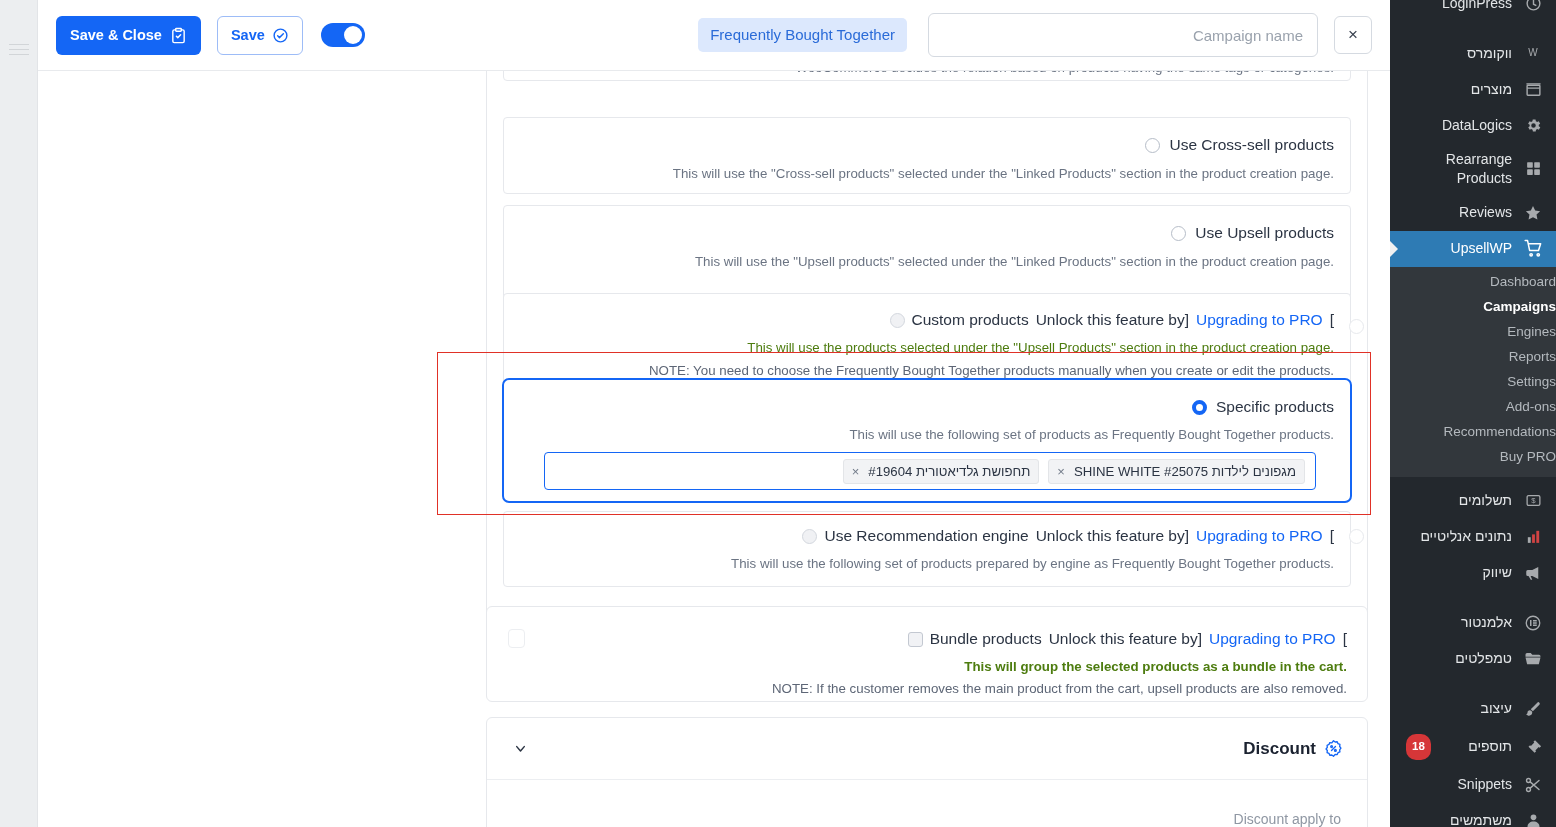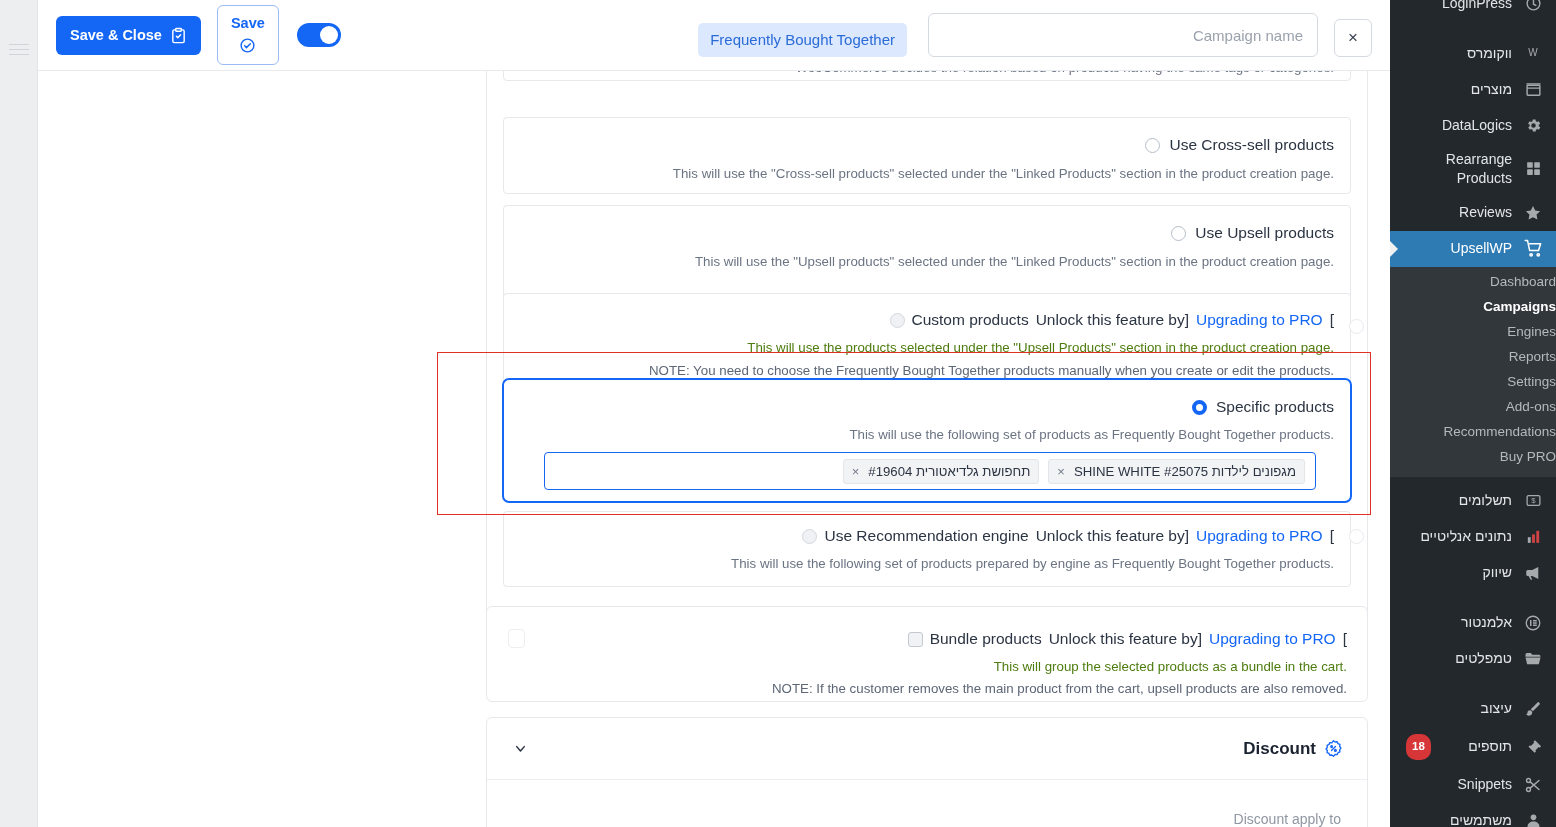--- a/index.html
+++ b/index.html
@@ -29,32 +29,32 @@
   .btn-primary {
     display:flex; align-items:center; gap:8px;
     background:#1466f5; color:#fff; border:none; border-radius:6px;
     font-size:14.5px; font-weight:700; padding:11px 14px; cursor:pointer;
     line-height:1; white-space:nowrap;
   }
   .btn-secondary {
     display:flex; align-items:center; gap:7px;
     background:#ffffff; color:#1466f5; border:1px solid #9dbcf7; border-radius:6px;
     font-size:14.5px; font-weight:700; padding:10px 13px; cursor:pointer;
-    line-height:1; margin-left:16px; white-space:nowrap;flex-direction:column;
+    line-height:1; margin-left:16px; white-space:nowrap;
   }
   .toggle {
     margin-left:18px; width:44px; height:24px; border-radius:12px;
     background:#1466f5; position:relative; cursor:pointer; flex:none;
   }
   .toggle::after {
     content:""; position:absolute; top:3px; right:3px;
     width:18px; height:18px; border-radius:50%; background:#fff;
   }
   .topbar-right {
-    margin-left:auto; display:flex; align-items:flex-end; gap:0;
+    margin-left:auto; display:flex; align-items:center; gap:0;
   }
   .campaign-type {
     background:#dce8fd; color:#2a6bd8; font-size:15px; font-weight:400;
     padding:8px 12px; border-radius:5px; white-space:nowrap; line-height:1.2;
   }
   .campaign-name-input {
     width:390px; height:44px; margin-left:21px;
     border:1px solid #d5dae1; border-radius:6px;
     direction:rtl; text-align:right; padding:0 14px;
     font-size:15px; color:#222; font-family:inherit;
@@ -318,21 +318,21 @@
 
       <div class="card" style="left:448px; top:535px; width:882px; height:96px;">
         <span class="checkbox ghost" style="position:absolute; left:21px; top:22px;"></span>
         <div class="opt-title dim" style="position:absolute; right:20px; top:22px; gap:7px;">
           <span class="pro-tag">]</span>
           <a class="pro-link">Upgrading to PRO</a>
           <span class="pro-tag">[Unlock this feature by </span>
           <span style="color:#2b3443;">Bundle products</span>
           <span class="checkbox"></span>
         </div>
-        <div class="opt-desc muted" style="position:absolute; right:20px; top:50px; left:20px;">.This will group the selected products as a bundle in the cart</div>
+        <div class="opt-desc muted" style="position:absolute; right:20px; top:50px; left:20px;font-weight:bold;">.This will group the selected products as a bundle in the cart</div>
         <div class="opt-desc note" style="position:absolute; right:20px; top:72px; left:20px;">.NOTE: If the customer removes the main product from the cart, upsell products are also removed</div>
       </div>
 
       <div class="card" style="left:448px; top:646px; width:882px; height:200px;">
         <div class="disc-head">
           <span class="chev">
             <svg width="15" height="15" viewBox="0 0 24 24" fill="none" stroke="#2b3443" stroke-width="2.4" stroke-linecap="round" stroke-linejoin="round">
                 <path d="M6 9l6 7 6-7"></path>
               </svg>
           </span>

